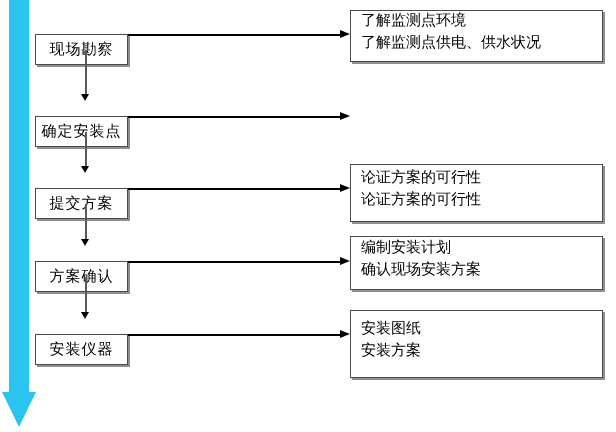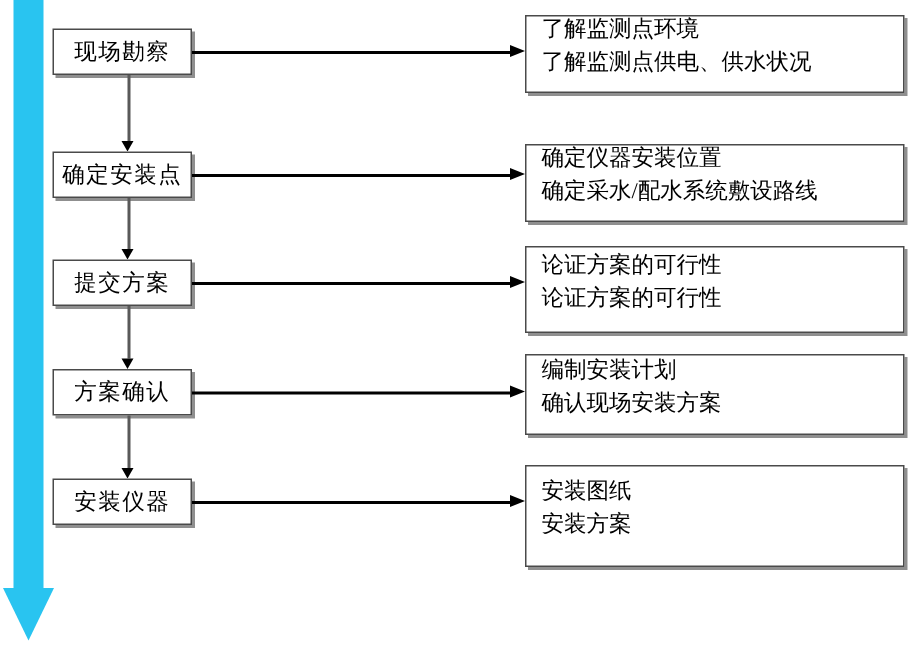--- a/index.html
+++ b/index.html
@@ -21,21 +21,21 @@
   .tl-shaft{position:absolute;left:9px;top:0;width:20px;height:393px;background:var(--timeline);}
   .tl-head{position:absolute;left:2px;top:392px;width:0;height:0;
     border-left:17px solid transparent;border-right:17px solid transparent;
     border-top:35px solid var(--timeline);}
   
   .lbox{
     position:absolute;left:35px;width:93px;height:31px;box-sizing:border-box;
     border:1px solid var(--border);background:#fff;
     box-shadow:2px 2px 0 var(--shadow);
     display:flex;align-items:center;justify-content:center;
-    font-size:15px;letter-spacing:1px;white-space:nowrap;
+    font-size:15px;letter-spacing:1px;white-space:nowrap;margin-top:15px;
   }
   
   .rbox{
     position:absolute;left:350px;width:253px;box-sizing:border-box;
     border:1px solid var(--border);background:#fff;
     box-shadow:2px 2px 0 var(--shadow);
     padding:3px 4px 14px 10px;font-size:15px;line-height:22px;
     display:flex;flex-direction:column;justify-content:center;
   }
   .rline{white-space:nowrap;}
@@ -67,24 +67,20 @@
     <div class="rline">了解监测点供电、供水状况</div>
   </div>
   <div class="vline" style="top:50px;height:44px"></div>
   <div class="varrow" style="top:94px"></div>
 
   <div class="lbox" style="top:101px">
     <span>确定安装点</span>
   </div>
   <div class="hline" style="top:116px"></div>
   <div class="harrow" style="top:112px"></div>
-  <div class="rbox" style="top:96px;height:52px">
-    <div class="rline">确定仪器安装位置</div>
-    <div class="rline">确定采水/配水系统敷设路线</div>
-  </div>
   <div class="vline" style="top:132px;height:34px"></div>
   <div class="varrow" style="top:166px"></div>
 
   <div class="lbox" style="top:173px">
     <span>提交方案</span>
   </div>
   <div class="hline" style="top:188px"></div>
   <div class="harrow" style="top:184px"></div>
   <div class="rbox" style="top:164px;height:58px">
     <div class="rline">论证方案的可行性</div>

